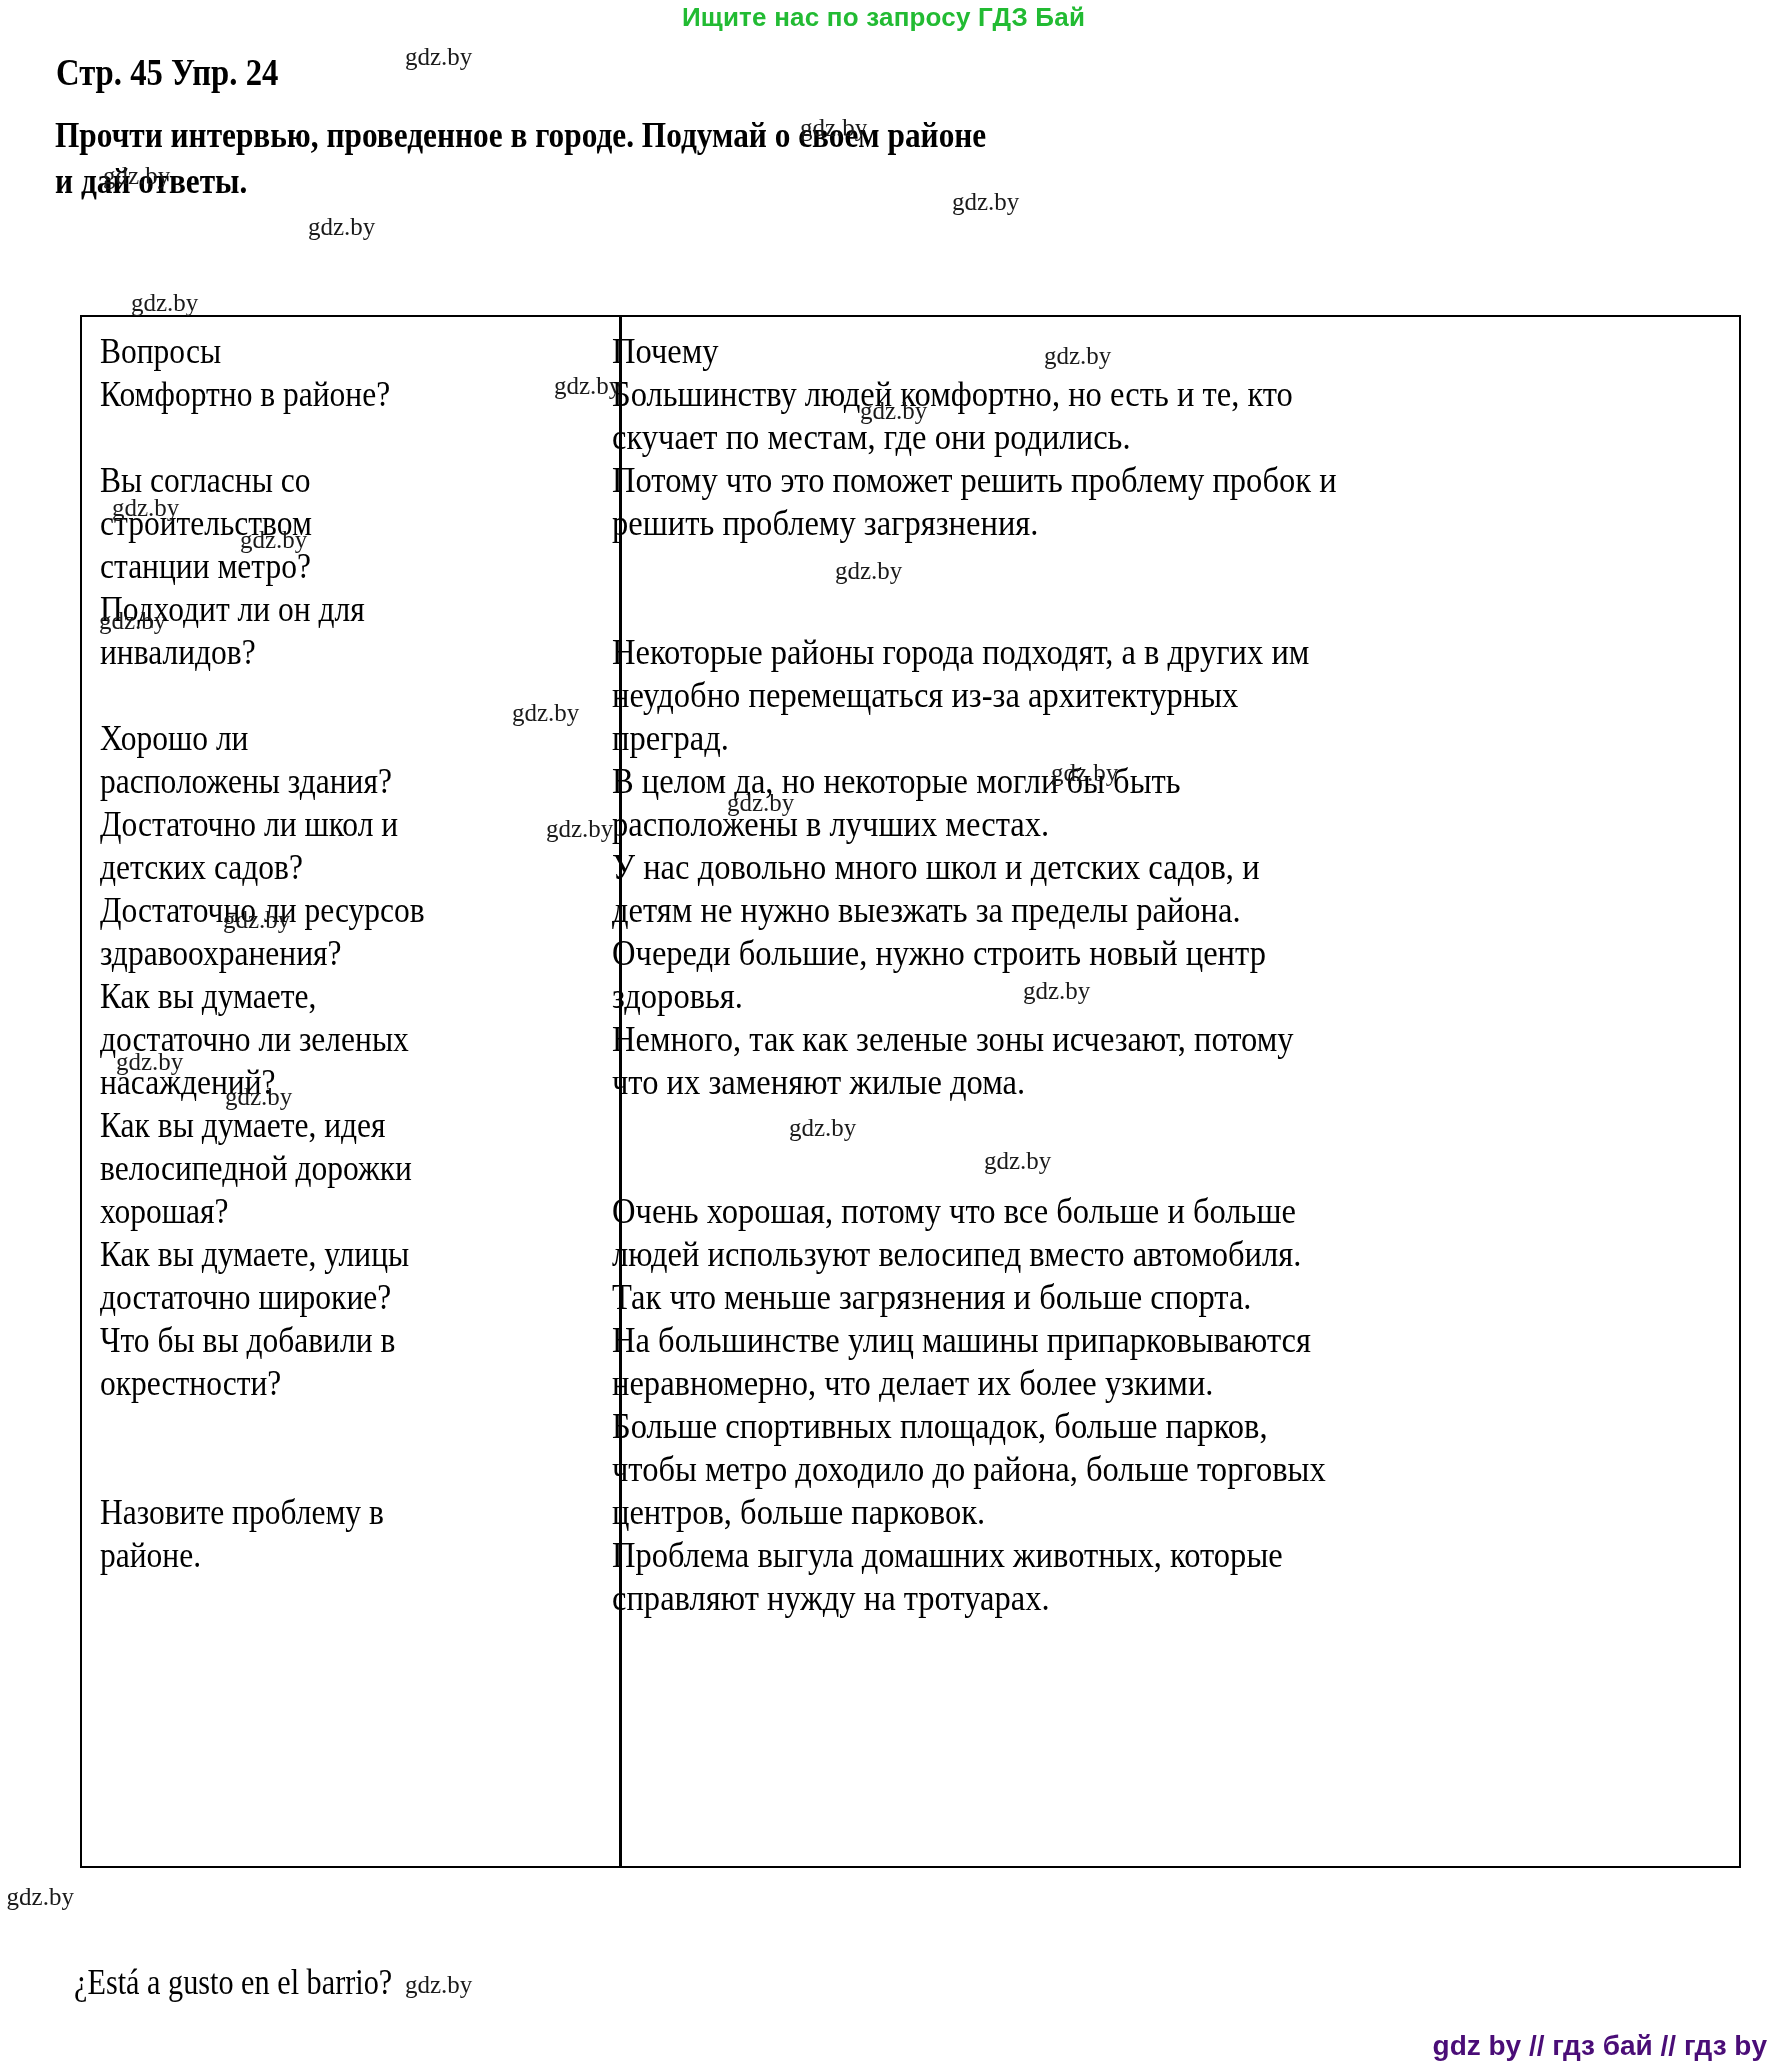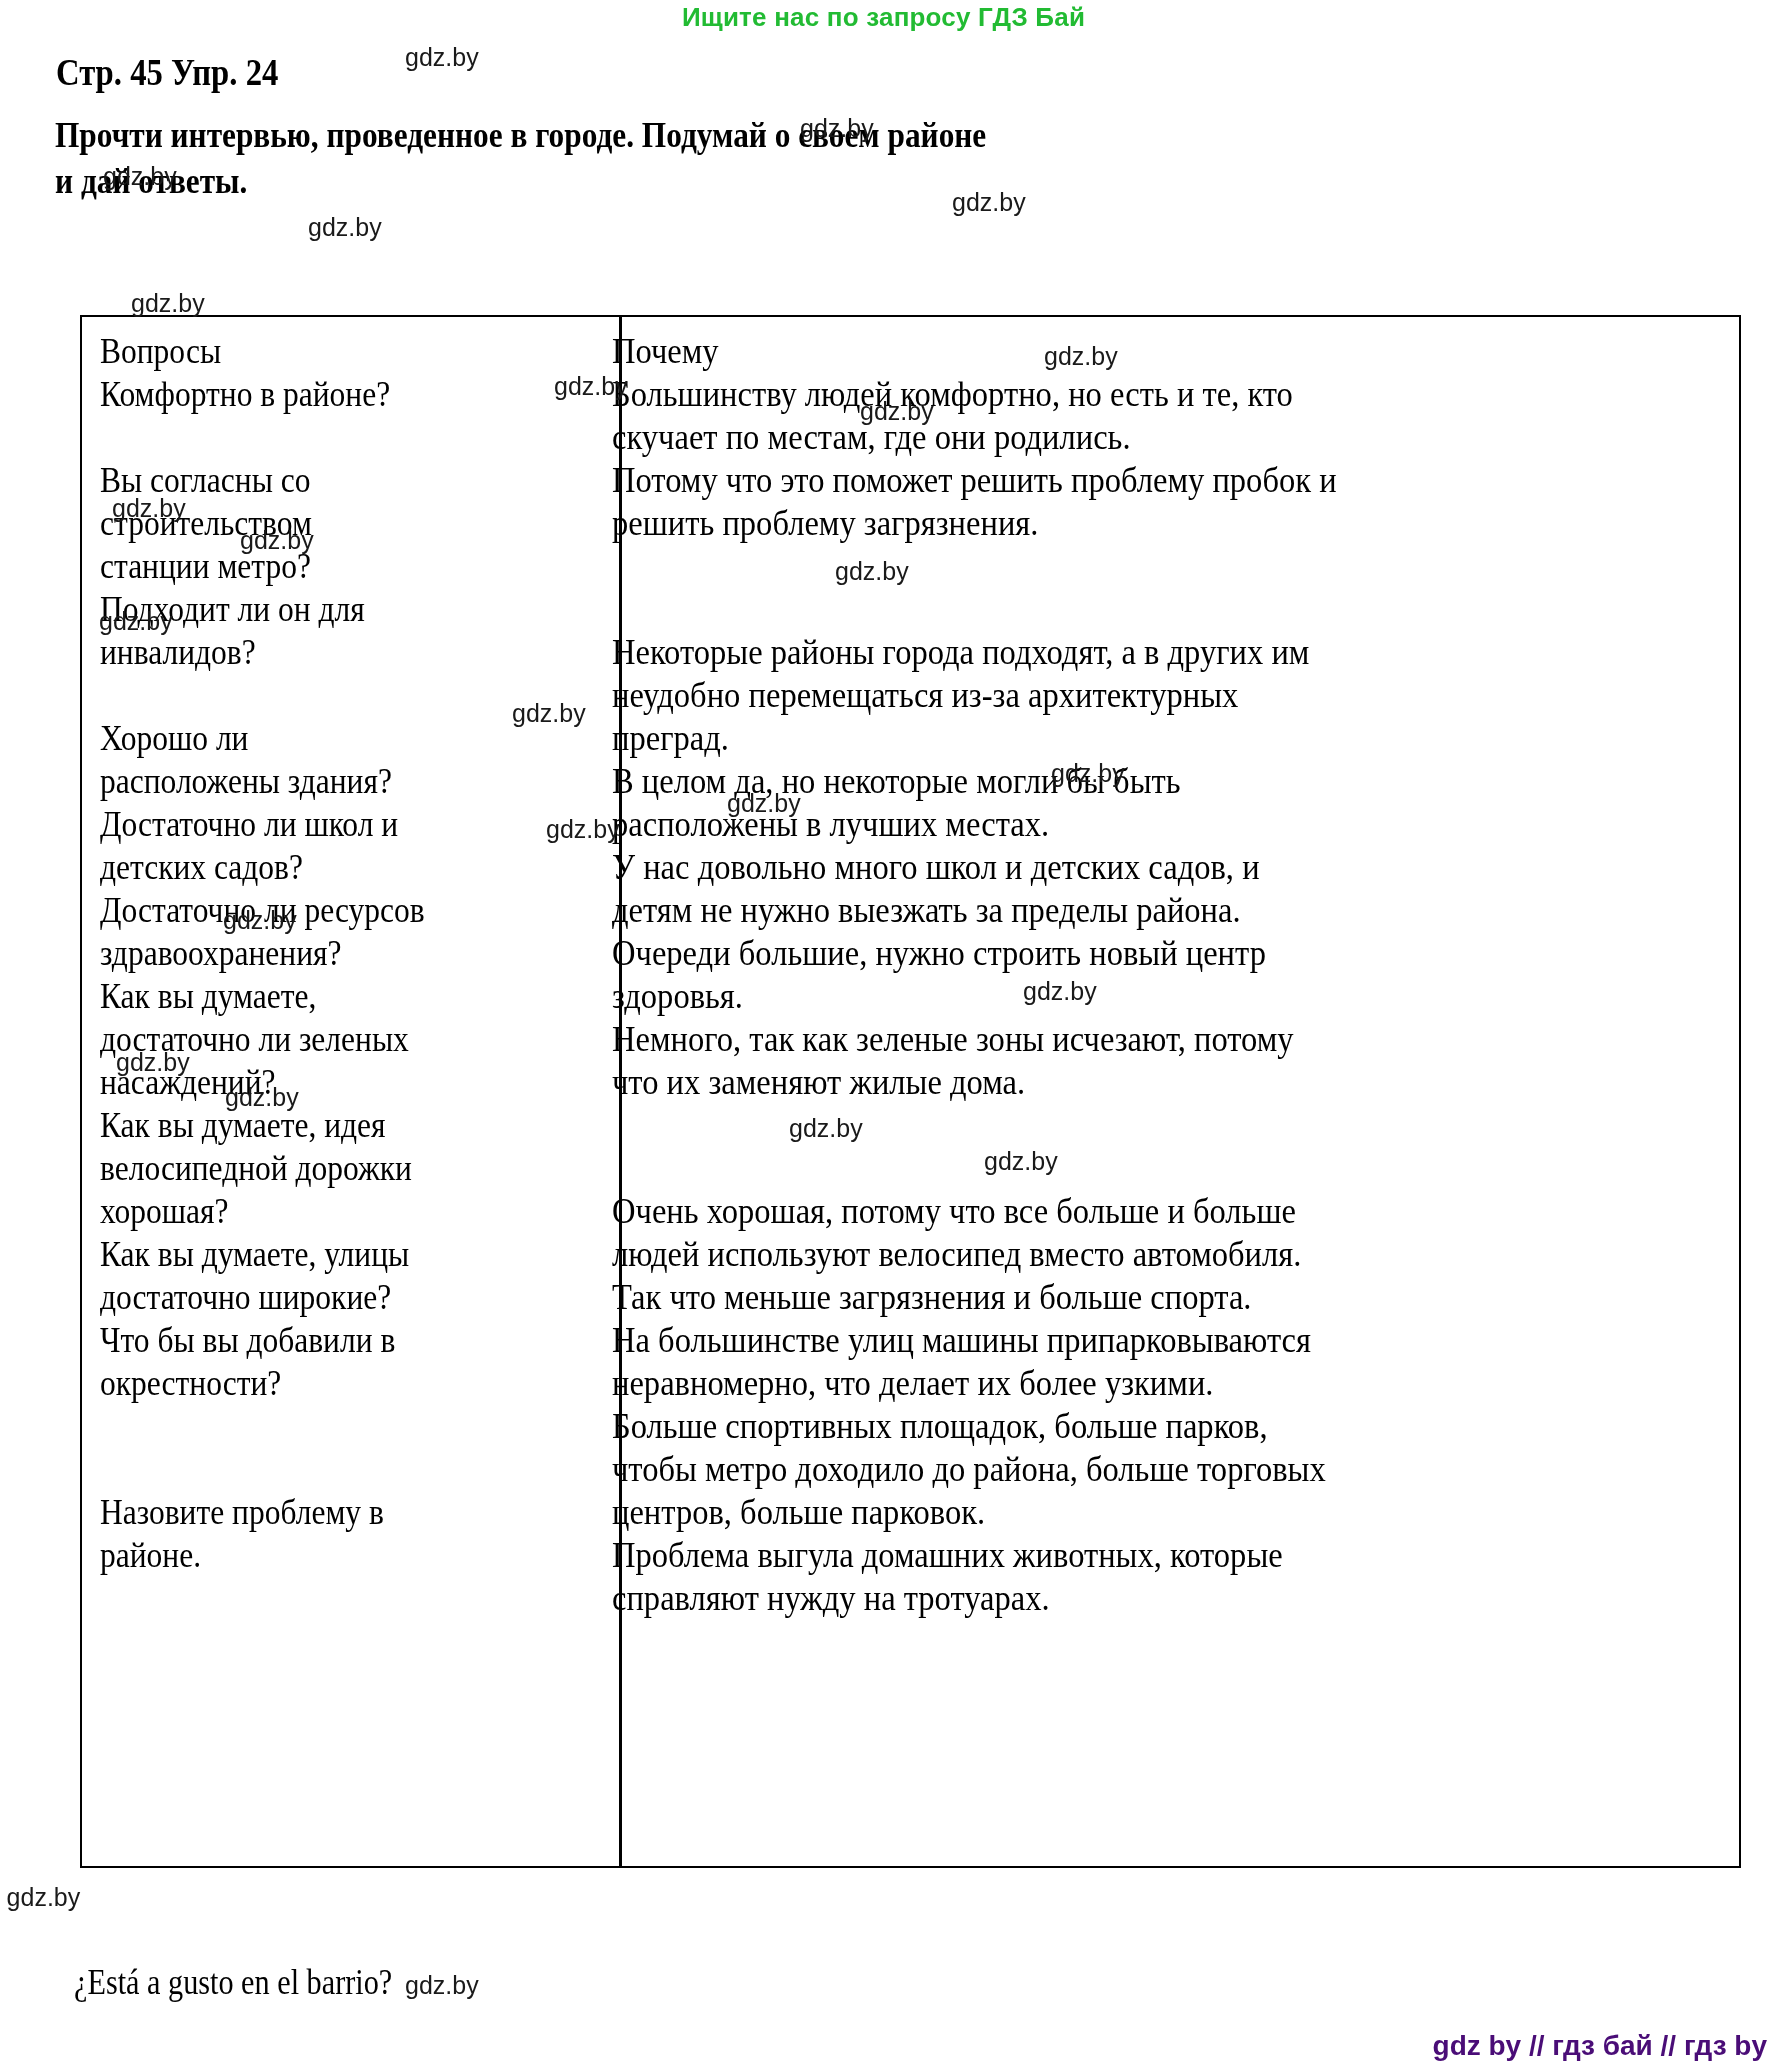--- a/index.html
+++ b/index.html
@@ -144,21 +144,21 @@
     font-family: "Liberation Sans", sans-serif;
     font-weight: bold;
     font-size: 28px;
     color: #4a0d77;
     white-space: nowrap;
   }
 
   
   .wm {
     position: absolute;
-    font-family: Liberation Sans, sans-serif;
+    font-family: Liberation Serif, serif;
     font-size: 21.5px;
     color: #1a1a1a;
     white-space: nowrap;
     pointer-events: none;
   }
   .wm.big { font-size: 25px; }
 </style>
 </head>
 <body>
 

